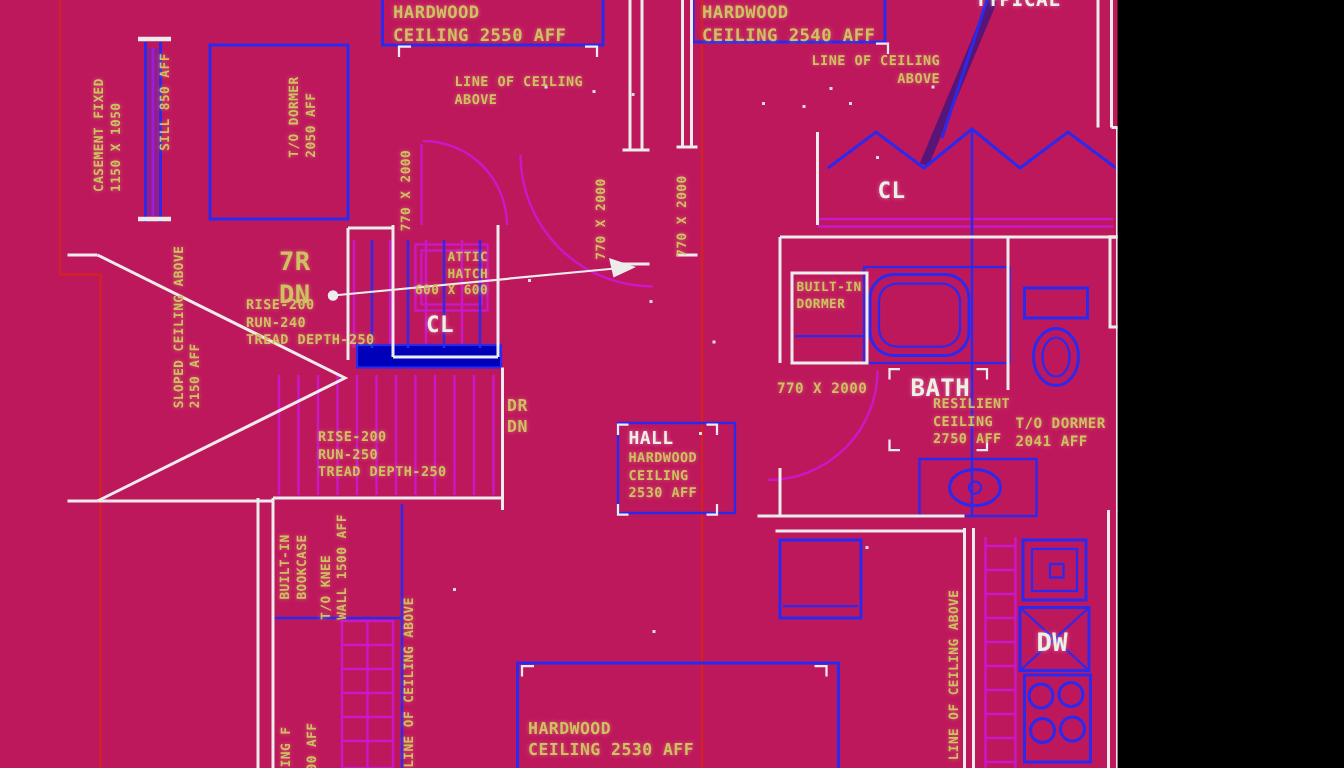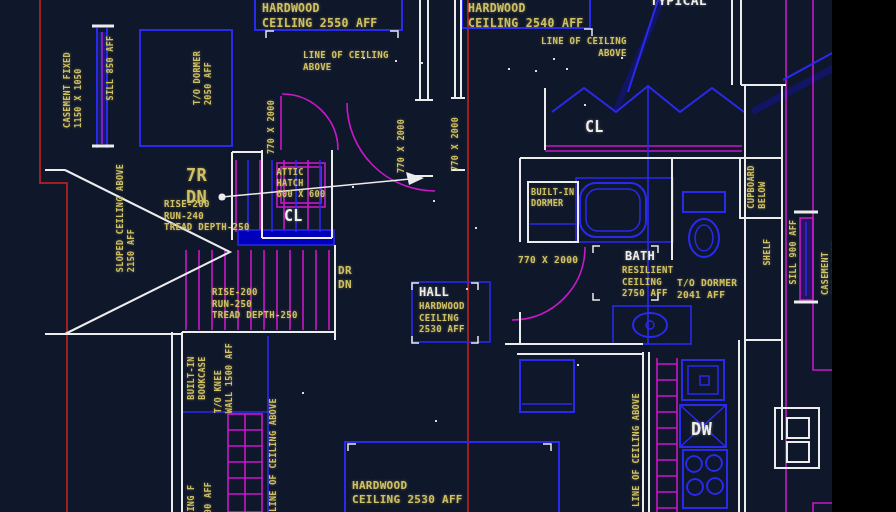--- a/index.html
+++ b/index.html
@@ -1,22 +1,22 @@
 <!DOCTYPE html>
 <html><head>
 <meta charset="utf-8">
 <style>
   html,body{margin:0;padding:0;background:#000;}
-  #plan{position:relative;width:832px;height:512px;background:#0f172a;overflow:hidden;
+  #plan{position:relative;width:745px;height:512px;background:#be185d;overflow:hidden;
         font-family:"DejaVu Sans Mono","Liberation Mono",monospace;}
   #plan svg{position:absolute;left:0;top:0;}
   .lbl{position:absolute;font-weight:bold;color:#cfc063;white-space:pre;line-height:1.3;
        letter-spacing:.3px;text-shadow:0 0 3px rgba(230,210,100,.45);z-index:5;}
   .v{transform:translate(-50%,-50%) rotate(-90deg);transform-origin:center center;}
-  .hc{transform:translateX(-50%);text-align:left;}
+  .hc{transform:translateX(-50%);text-align:right;}
   .w{color:#efefe6;text-shadow:0 0 3px rgba(255,255,255,.4);}
   .ra{text-align:right;}
 </style>
 </head>
 <body>
 
 <div id="plan">
 
 <svg width="896" height="512" viewBox="0 0 896 512">
 
@@ -222,21 +222,21 @@
 CEILING
 2530 AFF</div>
 <div class="lbl" style="left:212px;top:287px;font-size:9px">RISE-200
 RUN-250
 TREAD DEPTH-250</div>
 
 <div class="lbl" style="left:531px;top:187px;font-size:8.5px">BUILT-IN
 DORMER</div>
 <div class="lbl w" style="left:585px;top:118px;font-size:15px">CL</div>
 <div class="lbl" style="left:518px;top:254px;font-size:9.5px">770 X 2000</div>
-<div class="lbl w" style="left:625px;top:249px;font-size:12px">BATH</div>
+<div class="lbl w" style="left:607px;top:249px;font-size:16px">BATH</div>
 <div class="lbl" style="left:622px;top:265px;font-size:9px">RESILIENT
 CEILING
 2750 AFF</div>
 <div class="lbl" style="left:677px;top:277px;font-size:9.5px">T/O DORMER
 2041 AFF</div>
 
 <div class="lbl v" style="left:757px;top:187px;font-size:8.5px">CUPBOARD
 BELOW</div>
 <div class="lbl v" style="left:768px;top:252px;font-size:8.5px">SHELF</div>
 <div class="lbl v" style="left:794px;top:252px;font-size:8.5px">SILL 900 AFF</div>

